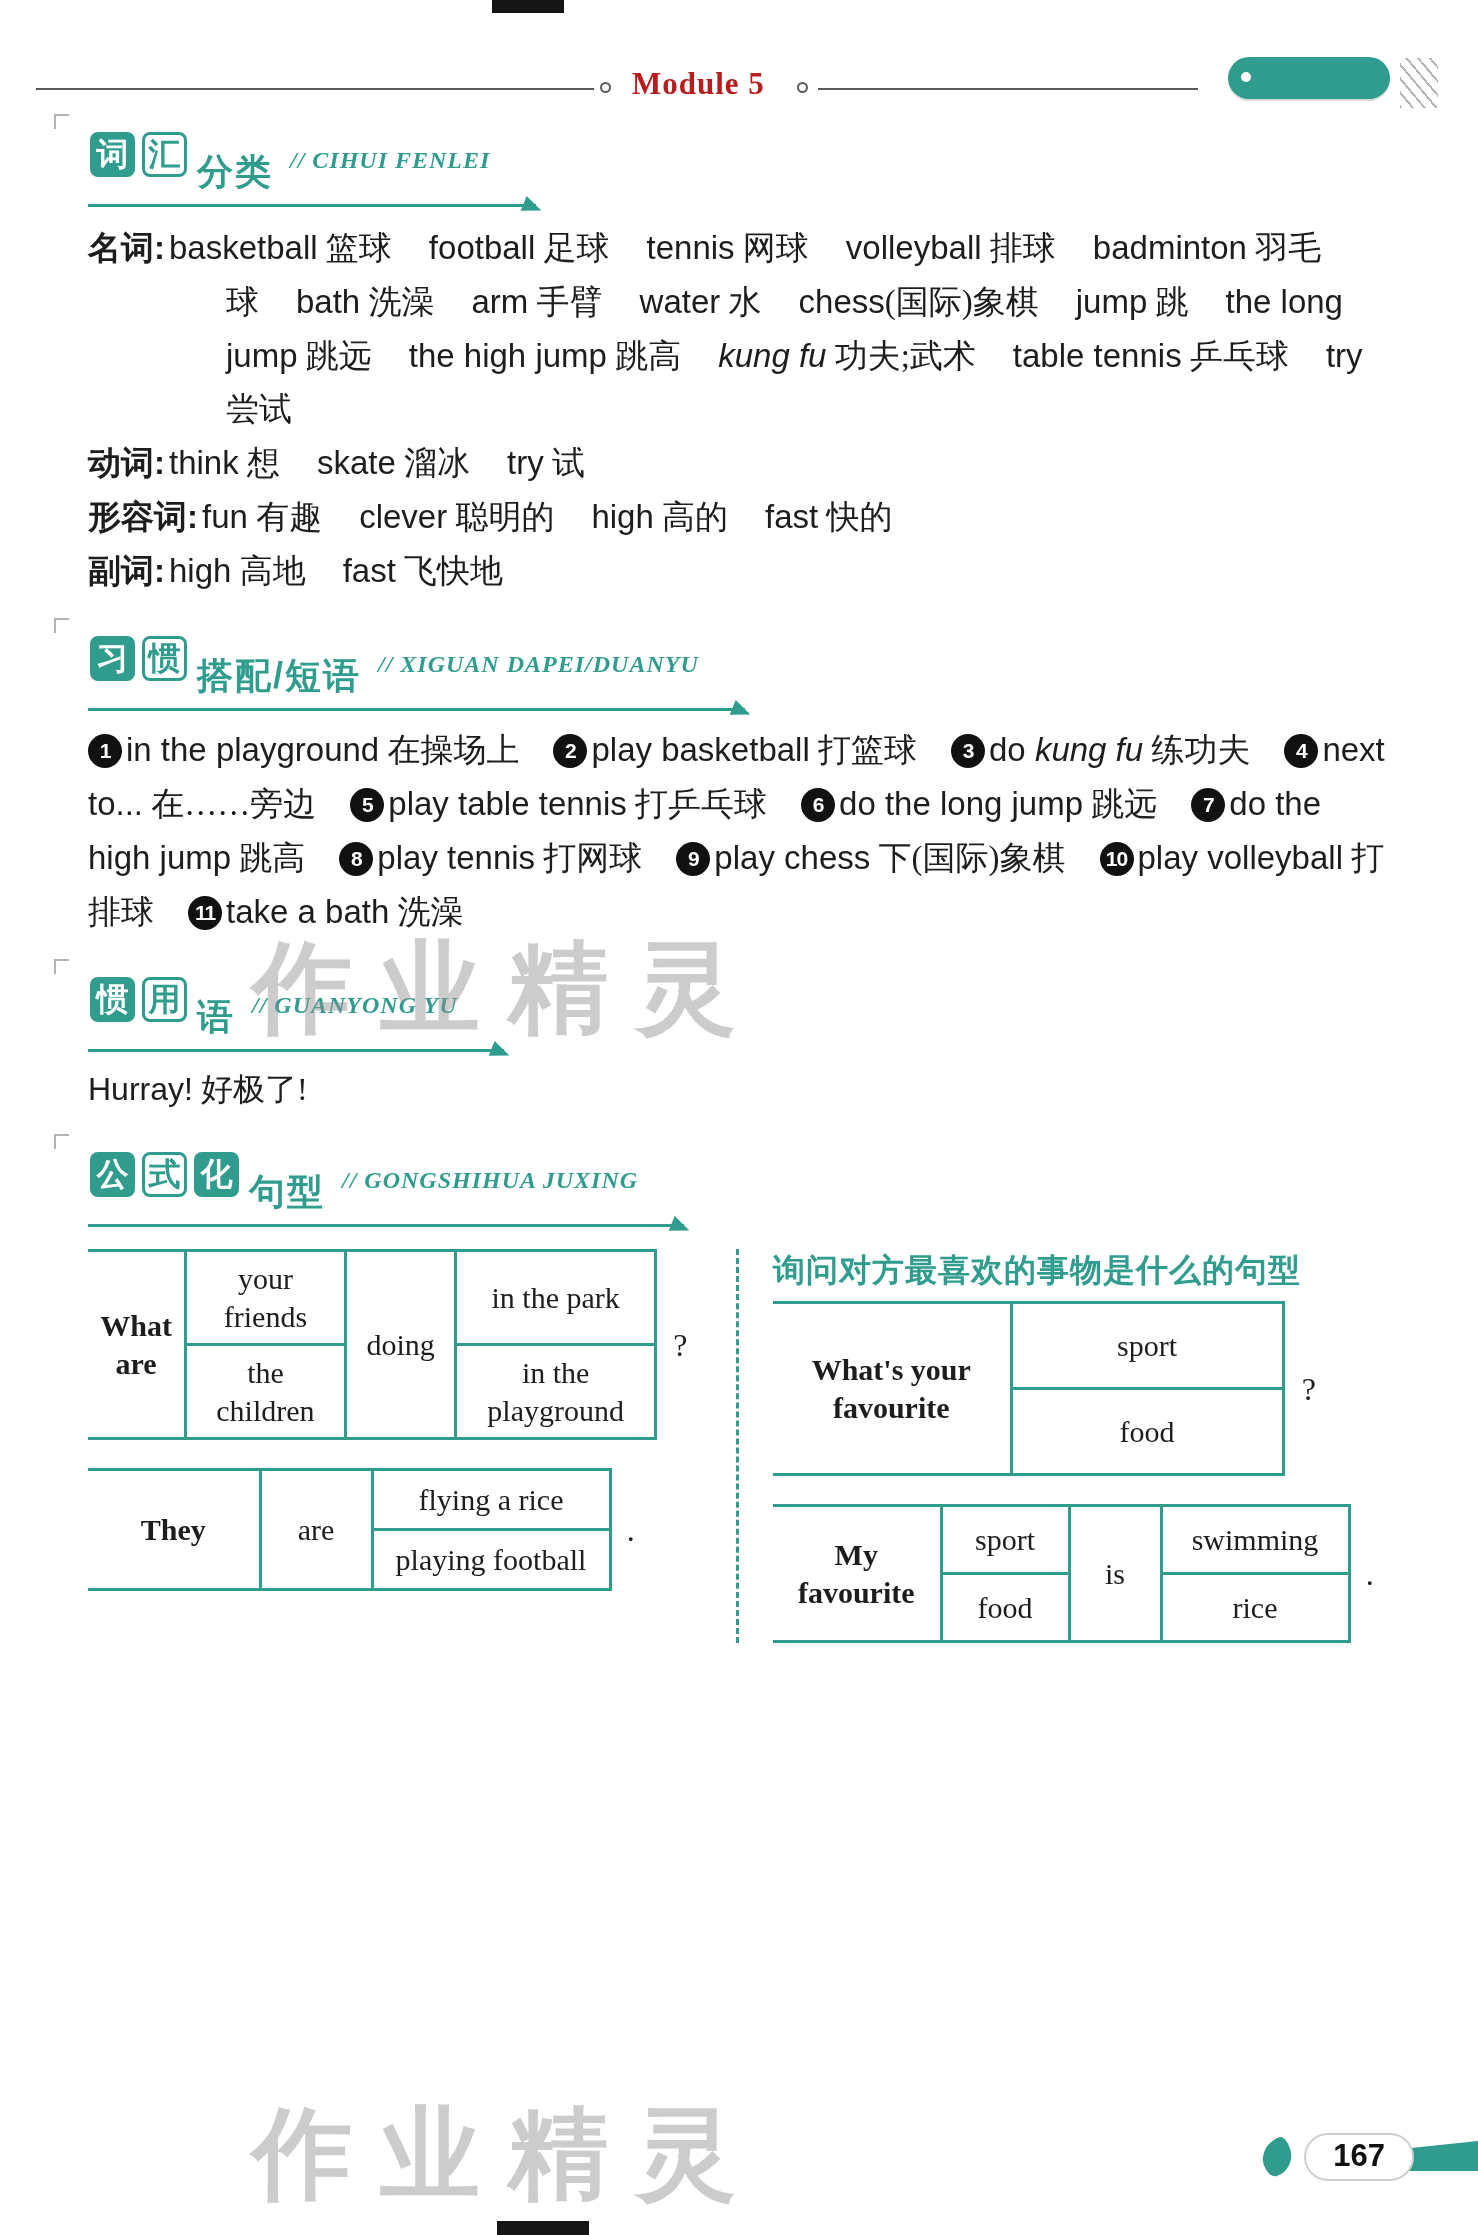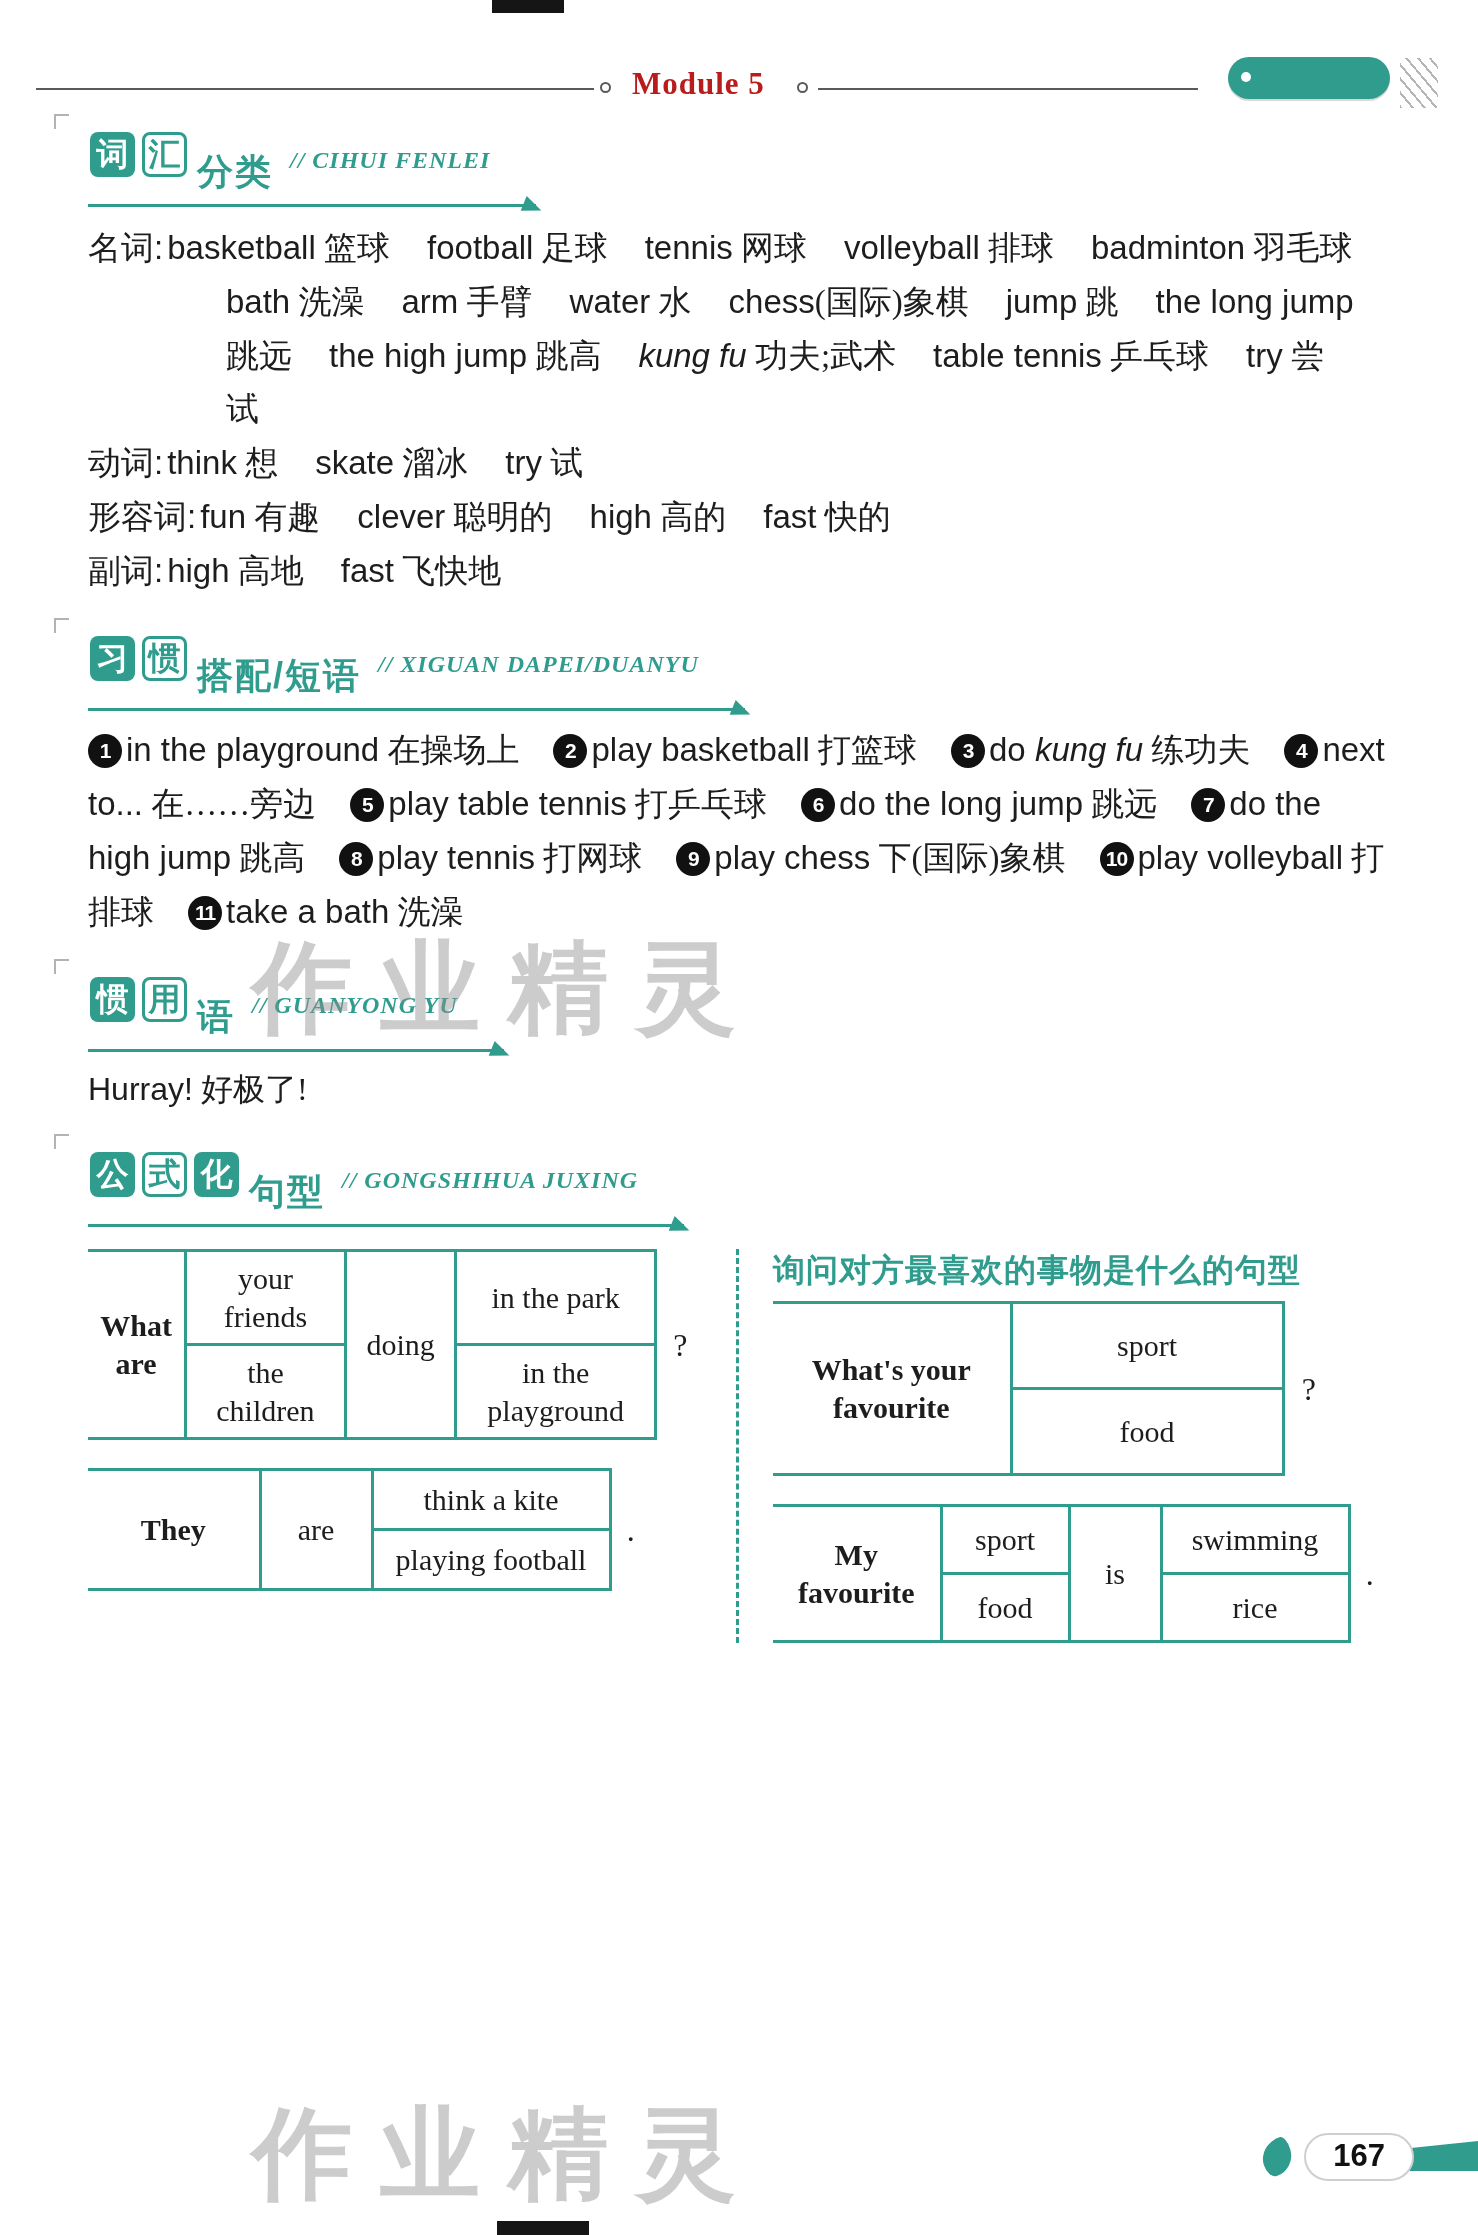--- a/index.html
+++ b/index.html
@@ -45,21 +45,21 @@
   .hbox{ display:inline-block; width:45px; height:45px; text-align:center; border-radius:8px;
          font:bold 32px/45px "Liberation Sans",sans-serif; }
   .hbox.fill{ background:var(--teal); color:#fff; }
   .hbox.out{ border:3px solid var(--teal); color:var(--teal); background:#fff; line-height:39px; }
   .hplain{ color:var(--teal); font:bold 36px "Liberation Sans",sans-serif; letter-spacing:2px; margin-left:3px;margin-top:36px; }
   .hpinyin{ color:var(--teal); font:italic bold 24px "Liberation Serif",serif; margin-left:10px; padding-top:12px; letter-spacing:1px; }
 
   
   .vocab{ margin-top:14px; font-size:33px; line-height:53px; }
   .vrow{ padding-left:138px; text-indent:-138px; }
-  .vlabel{ font-family:"Liberation Sans","DejaVu Sans",sans-serif; font-weight:normal; margin-right:4px; }
+  .vlabel{ font-family:"Liberation Sans","DejaVu Sans",sans-serif; font-weight:bold; margin-right:4px; }
   .vitem{ margin-right:37px; }
   .en{ font-family:Liberation Sans, sans-serif; }
   .en em{ font-style:italic; }
 
   
   .sec-head.mt{ margin-top:18px; }
   .phrases{ margin-top:12px; font-size:33px; line-height:53px; }
   .phrase{ margin-right:34px; }
   .pnum{ display:inline-block; width:34px; height:34px; border-radius:50%; background:#111; color:#fff;
          font:bold 21px/34px "Liberation Sans",sans-serif; text-align:center; margin-right:4px;
@@ -188,21 +188,21 @@
           <colgroup>
               <col style="width:172px">
               <col style="width:112px">
               <col style="width:238px">
               <col style="width:40px">
             </colgroup>
           <tbody>
               <tr>
             <td rowspan="2" class="first">They</td>
             <td rowspan="2">are</td>
-            <td>think a kite</td>
+            <td>flying a rice</td>
             <td rowspan="2" class="punct">.</td>
           </tr>
           <tr>
             <td>playing football</td>
           </tr>
         </tbody>
           </table>
       </div>
 
       <div class="pat-col right">

